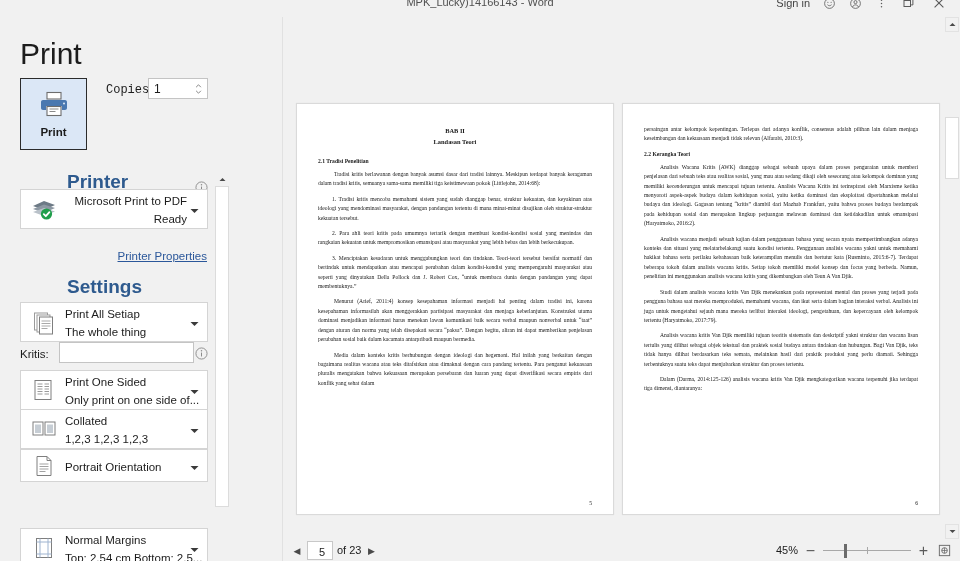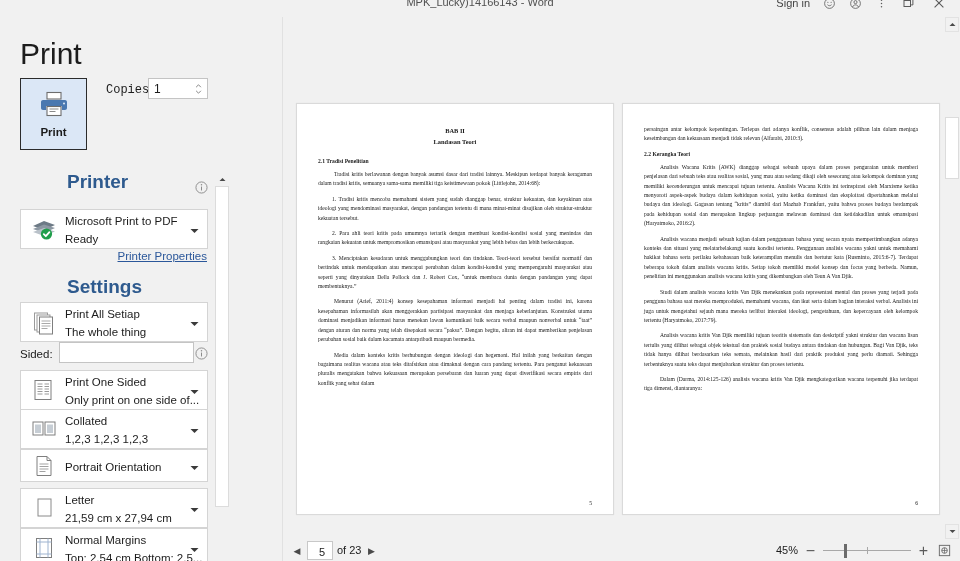--- a/index.html
+++ b/index.html
@@ -231,21 +231,21 @@
 
     <div class="sect-title" style="top:153px;">Printer</div>
     <div class="sect-info" style="left:195px;top:163px;">
       <svg width="13" height="13" viewBox="0 0 14 14">
           <circle cx="7" cy="7" r="6" fill="none" stroke="#8a8a8a" stroke-width="1"></circle>
           <path d="M7 6v4.2" stroke="#8a8a8a" stroke-width="1.1"></path>
           <circle cx="7" cy="4.1" r=".8" fill="#8a8a8a"></circle>
         </svg>
     </div>
 
-    <div class="combo two" style="top:192px;">
+    <div class="combo two" style="top:172px;text-align:right;">
       <span class="cico">
         <svg width="28" height="24" viewBox="0 0 28 24">
           <path d="M3 9 L14 4 L25 8 L14 13 Z" fill="#6d7a86"></path>
           <path d="M3 12 L14 7.5 L25 11 L14 16 Z" fill="#8d98a3"></path>
           <path d="M3 15 L14 11 L25 14.5 L14 19 Z" fill="#b9c1c9"></path>
           <circle cx="16.5" cy="17" r="5.6" fill="#1f9e4a"></circle>
           <path d="M13.8 17.2l2 2 3.6-4.1" fill="none" stroke="#fff" stroke-width="1.8" stroke-linecap="round" stroke-linejoin="round"></path>
         </svg>
       </span>
       <span class="ctxt">
@@ -276,21 +276,21 @@
         <span class="l1">Print All Setiap</span>
         <span class="l2">The whole thing</span>
       </span>
       <span class="carrow">
         <svg width="9" height="6" viewBox="0 0 9 6">
             <path d="M0.5 1 4.5 5 8.5 1" fill="#3a3a3a"></path>
           </svg>
       </span>
     </div>
 
-    <div class="pages-label">Sided:</div>
+    <div class="pages-label">Kritis:</div>
     <div class="pages-box">
       <input value="" style="">
     </div>
     <div class="sect-info" style="left:195px;top:329px;">
       <svg width="13" height="13" viewBox="0 0 14 14">
           <circle cx="7" cy="7" r="6" fill="none" stroke="#8a8a8a" stroke-width="1"></circle>
           <path d="M7 6v4.2" stroke="#8a8a8a" stroke-width="1.1"></path>
           <circle cx="7" cy="4.1" r=".8" fill="#8a8a8a"></circle>
         </svg>
     </div>
@@ -345,36 +345,20 @@
       <span class="ctxt">
         <span class="l1">Portrait Orientation</span>
       </span>
       <span class="carrow">
         <svg width="9" height="6" viewBox="0 0 9 6">
             <path d="M0.5 1 4.5 5 8.5 1" fill="#3a3a3a"></path>
           </svg>
       </span>
     </div>
 
-    <div class="combo two" style="top:471px;">
-      <span class="cico">
-        <svg width="22" height="26" viewBox="0 0 22 26">
-          <rect x="5" y="4" width="13" height="17" fill="#fff" stroke="#8a8a8a" stroke-width="1"></rect>
-        </svg>
-      </span>
-      <span class="ctxt">
-        <span class="l1">Letter</span>
-        <span class="l2">21,59 cm x 27,94 cm</span>
-      </span>
-      <span class="carrow">
-        <svg width="9" height="6" viewBox="0 0 9 6">
-            <path d="M0.5 1 4.5 5 8.5 1" fill="#3a3a3a"></path>
-          </svg>
-      </span>
-    </div>
 
     <div class="combo two" style="top:511px;">
       <span class="cico">
         <svg width="24" height="26" viewBox="0 0 24 26">
           <rect x="4.5" y="3.5" width="15" height="19" fill="#fff" stroke="#7e7e7e" stroke-width="1"></rect>
           <path d="M8 3.5v19M16 3.5v19" stroke="#9fb4d0" stroke-width="1"></path>
           <path d="M4.5 7h15M4.5 19h15" stroke="#9fb4d0" stroke-width="1"></path>
         </svg>
       </span>
       <span class="ctxt">

